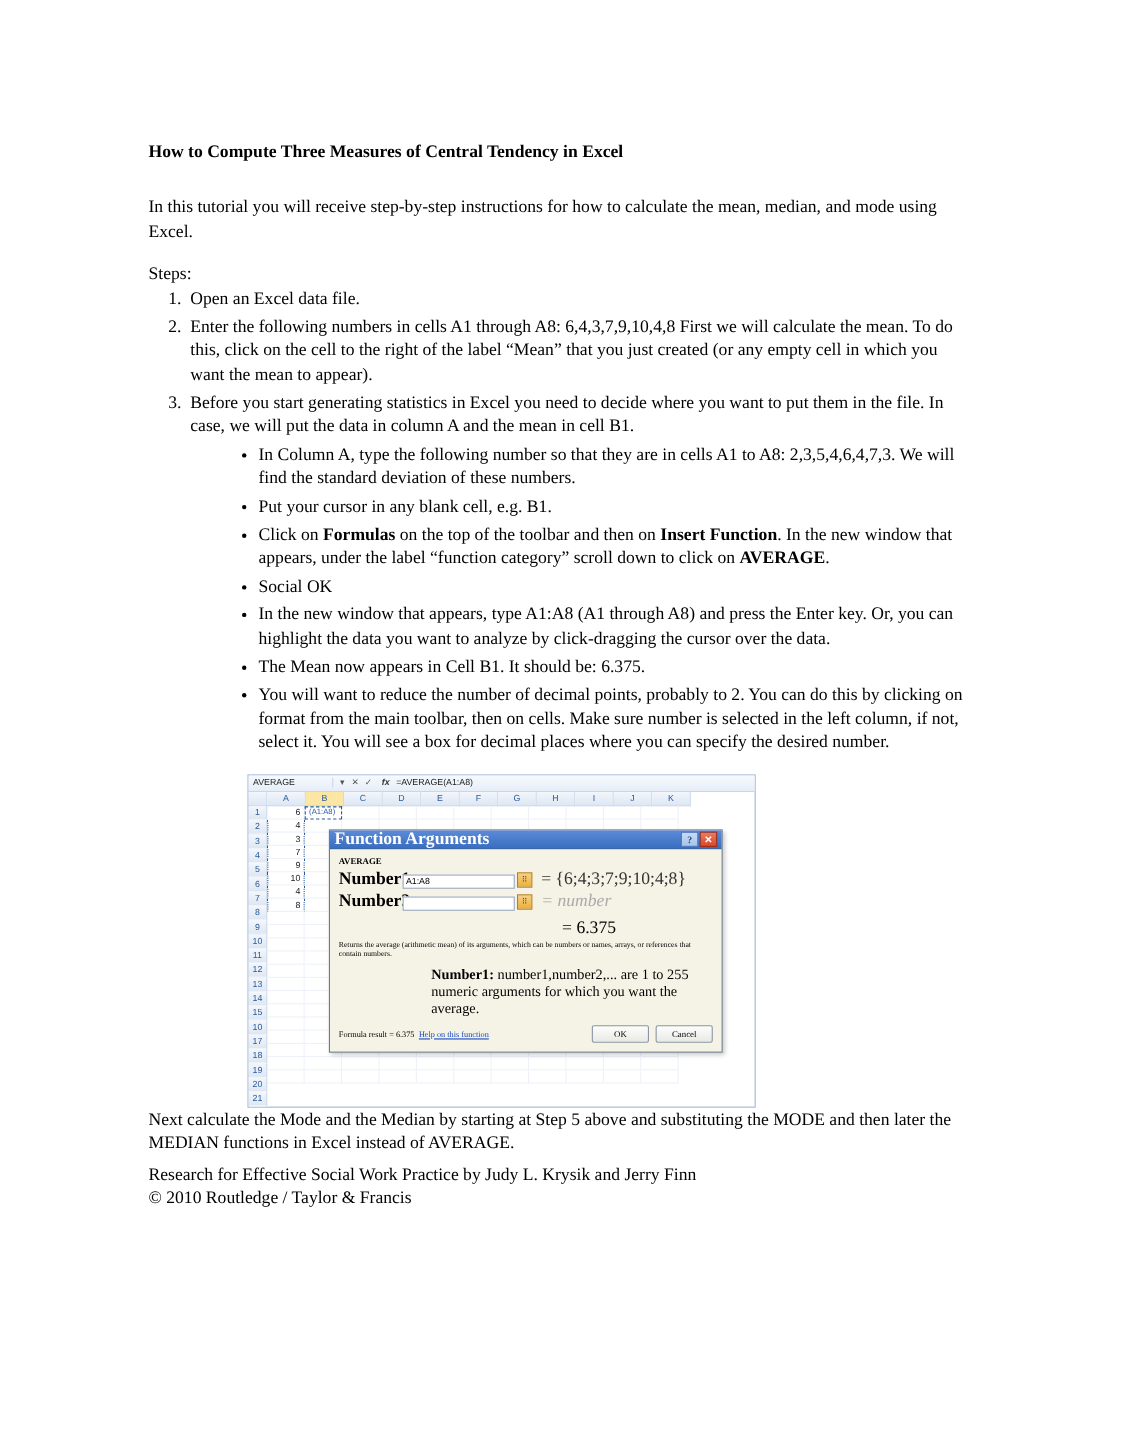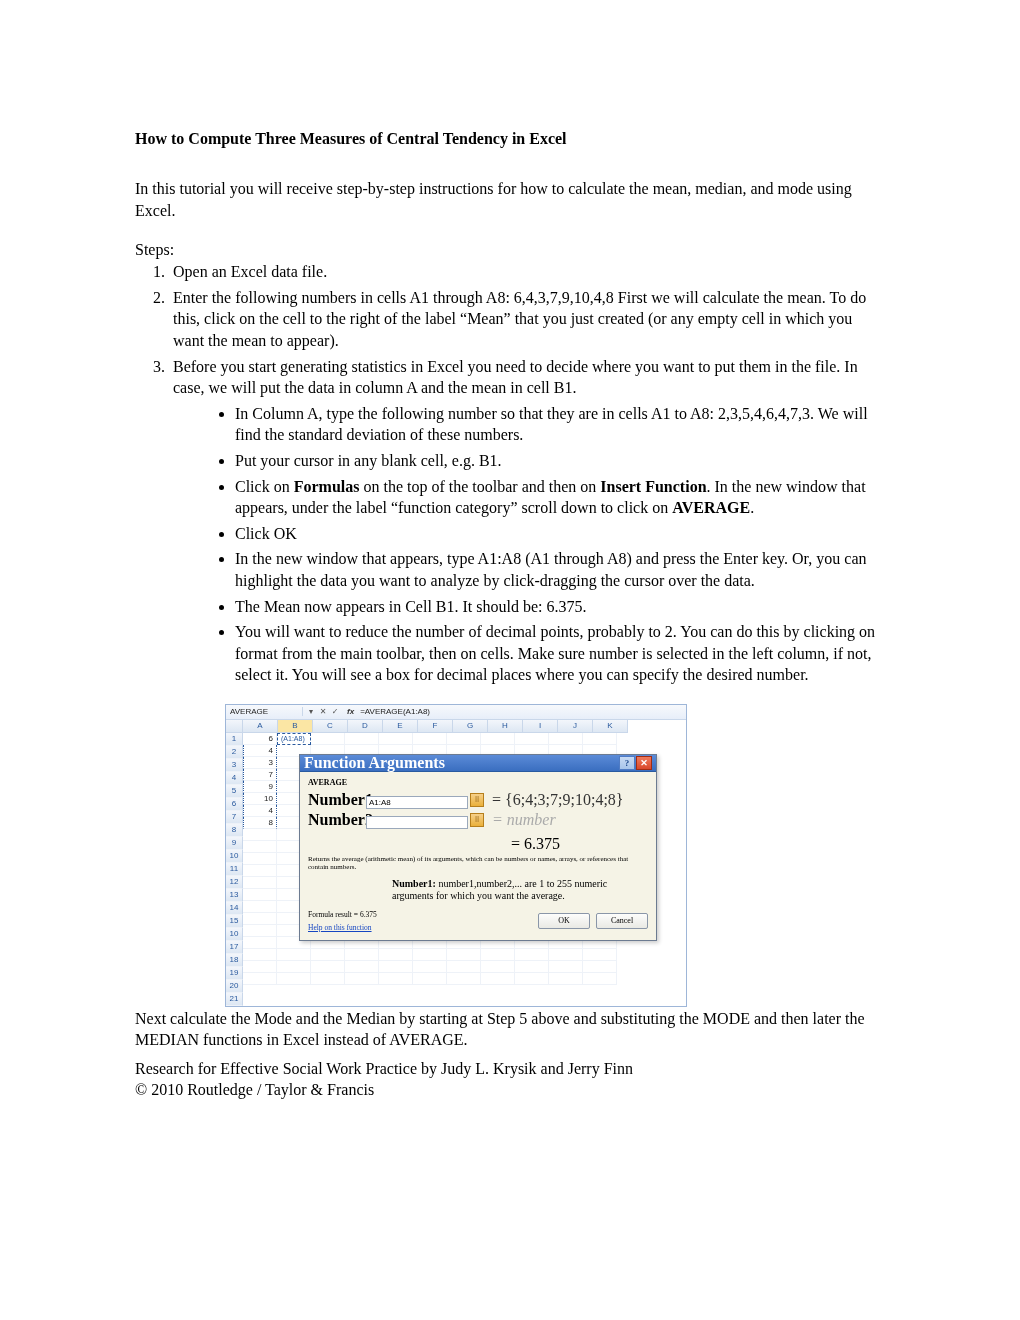--- a/index.html
+++ b/index.html
@@ -119,21 +119,21 @@
   }
   .refbtn {
     width:12px;height:12px;background:linear-gradient(#f6d08a,#eab03a);border:1px solid #b67f1c;margin-left:2px;
     display:flex;align-items:center;justify-content:center;color:#7a4d05;font-size:7px;
   }
   .eq { margin-left:8px;color:#555; }
   .eq .val { color:#333; }
   .eq .gray { color:#aaa; font-style:italic; }
   .res-eq { text-align:right; padding-right:88px; margin:6px 0 2px 0; }
   .desc { font-size:7px; line-height:1.2; margin:2px 0 6px 0; }
-  .desc2 { font-size:10px; line-height:1.2; margin:0 0 8px 0; text-align:left; padding-left:84px; }
+  .desc2 { font-size:13px; line-height:1.2; margin:0 0 8px 0; text-align:left; padding-left:84px; }
   .desc2 .bb { font-weight:bold; }
   .dlg-foot { display:flex;align-items:center;justify-content:space-between; }
   .hlink { color:#1646c2; text-decoration:underline; font-size:7.5px; }
   .form-res { font-size:7.5px; }
   .dbtns { display:flex; gap:6px; }
   .dbtn {
     width:50px;height:14px;border:1px solid #8a96a8;background:linear-gradient(#fdfdfc,#e9e9e4);
     display:flex;align-items:center;justify-content:center;font-size:8px;border-radius:2px;
   }
   .figwrap { position:relative; height:288px; }
@@ -154,21 +154,21 @@
     <li>Open an Excel data file.</li>
     <li>Enter the following numbers in cells A1 through A8: 6,4,3,7,9,10,4,8 First we will calculate the mean. To do this, click on the cell to the right of the label “Mean” that you just created (or any empty cell in which you want the mean to appear).</li>
     <li>
       <span>Before you start generating statistics in Excel you need to decide where you want to put them in the file. In case, we will put the data in column A and the mean in cell B1.</span>
       <ul class="sub">
         <li>In Column A, type the following number so that they are in cells A1 to A8: 2,3,5,4,6,4,7,3. We will find the standard deviation of these numbers.</li>
         <li>Put your cursor in any blank cell, e.g. B1.</li>
         <li>
           <span>Click on </span><span class="b">Formulas</span><span> on the top of the toolbar and then on </span><span class="b">Insert Function</span><span>. In the new window that appears, under the label “function category” scroll down to click on </span><span class="b">AVERAGE</span><span>.</span>
         </li>
-        <li>Click OK</li>
+        <li>Social OK</li>
         <li>In the new window that appears, type A1:A8 (A1 through A8) and press the Enter key. Or, you can highlight the data you want to analyze by click-dragging the cursor over the data.</li>
         <li>The Mean now appears in Cell B1. It should be: 6.375.</li>
         <li>You will want to reduce the number of decimal points, probably to 2. You can do this by clicking on format from the main toolbar, then on cells. Make sure number is selected in the left column, if not, select it. You will see a box for decimal places where you can specify the desired number.</li>
       </ul>
     </li>
   </ol>
 
   <div class="figwrap">
     <div class="figure">
       <div class="fbar-row">
@@ -518,21 +518,21 @@
         <div class="argrow">
           <div class="albl">Number2</div>
           <div class="ain"><input style=""></div>
           <div class="refbtn">⠿</div>
           <div class="eq"><span class="gray">= number</span></div>
         </div>
         <div class="res-eq">= 6.375</div>
         <div class="desc">Returns the average (arithmetic mean) of its arguments, which can be numbers or names, arrays, or references that contain numbers.</div>
         <div class="desc2"><span class="bb">Number1:</span><span> number1,number2,... are 1 to 255 numeric arguments for which you want the average.</span></div>
         <div class="dlg-foot">
-          <div style="display:flex;flex-direction:column;gap:4px;">
+          <div style="display:flex;flex-direction:row;gap:4px;">
             <span class="form-res">Formula result = 6.375</span>
             <span class="hlink">Help on this function</span>
           </div>
           <div class="dbtns">
             <div class="dbtn">OK</div>
             <div class="dbtn">Cancel</div>
           </div>
         </div>
       </div>
     </div>

